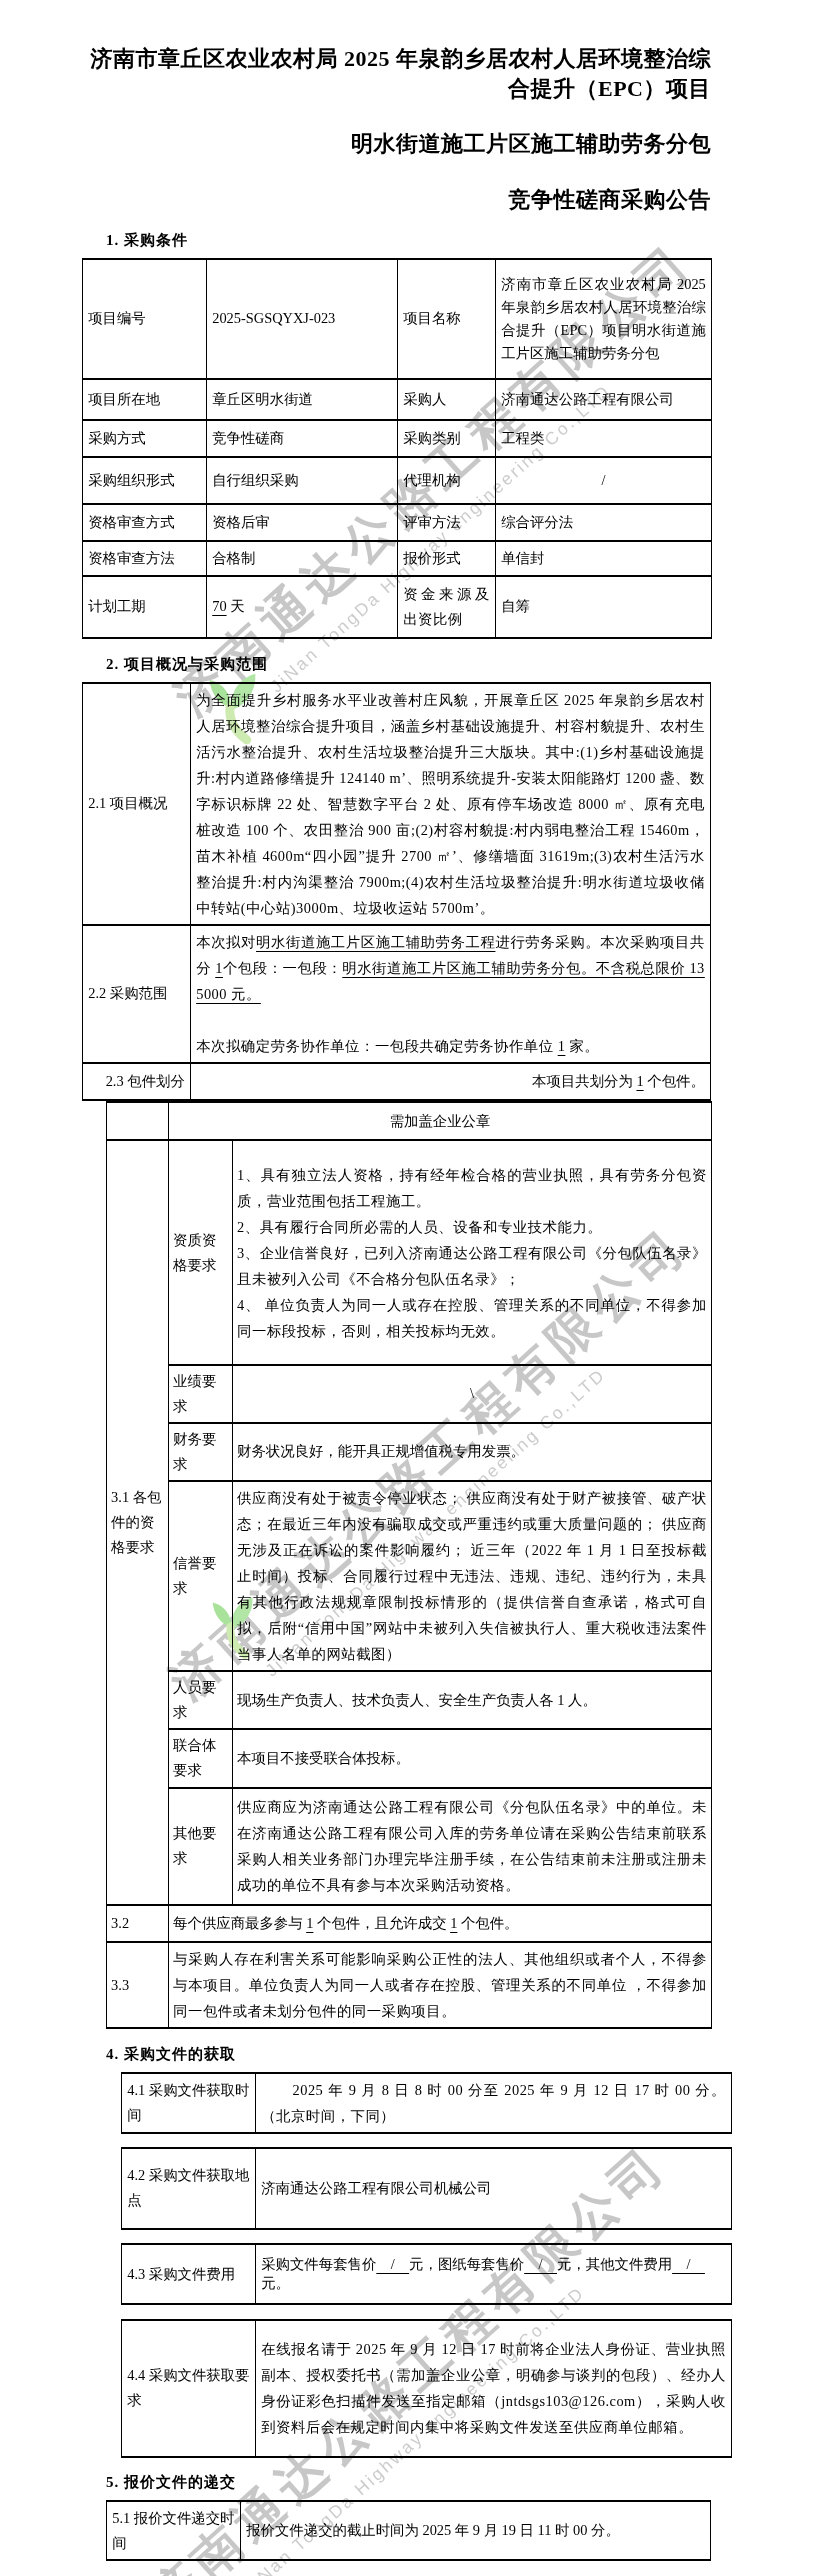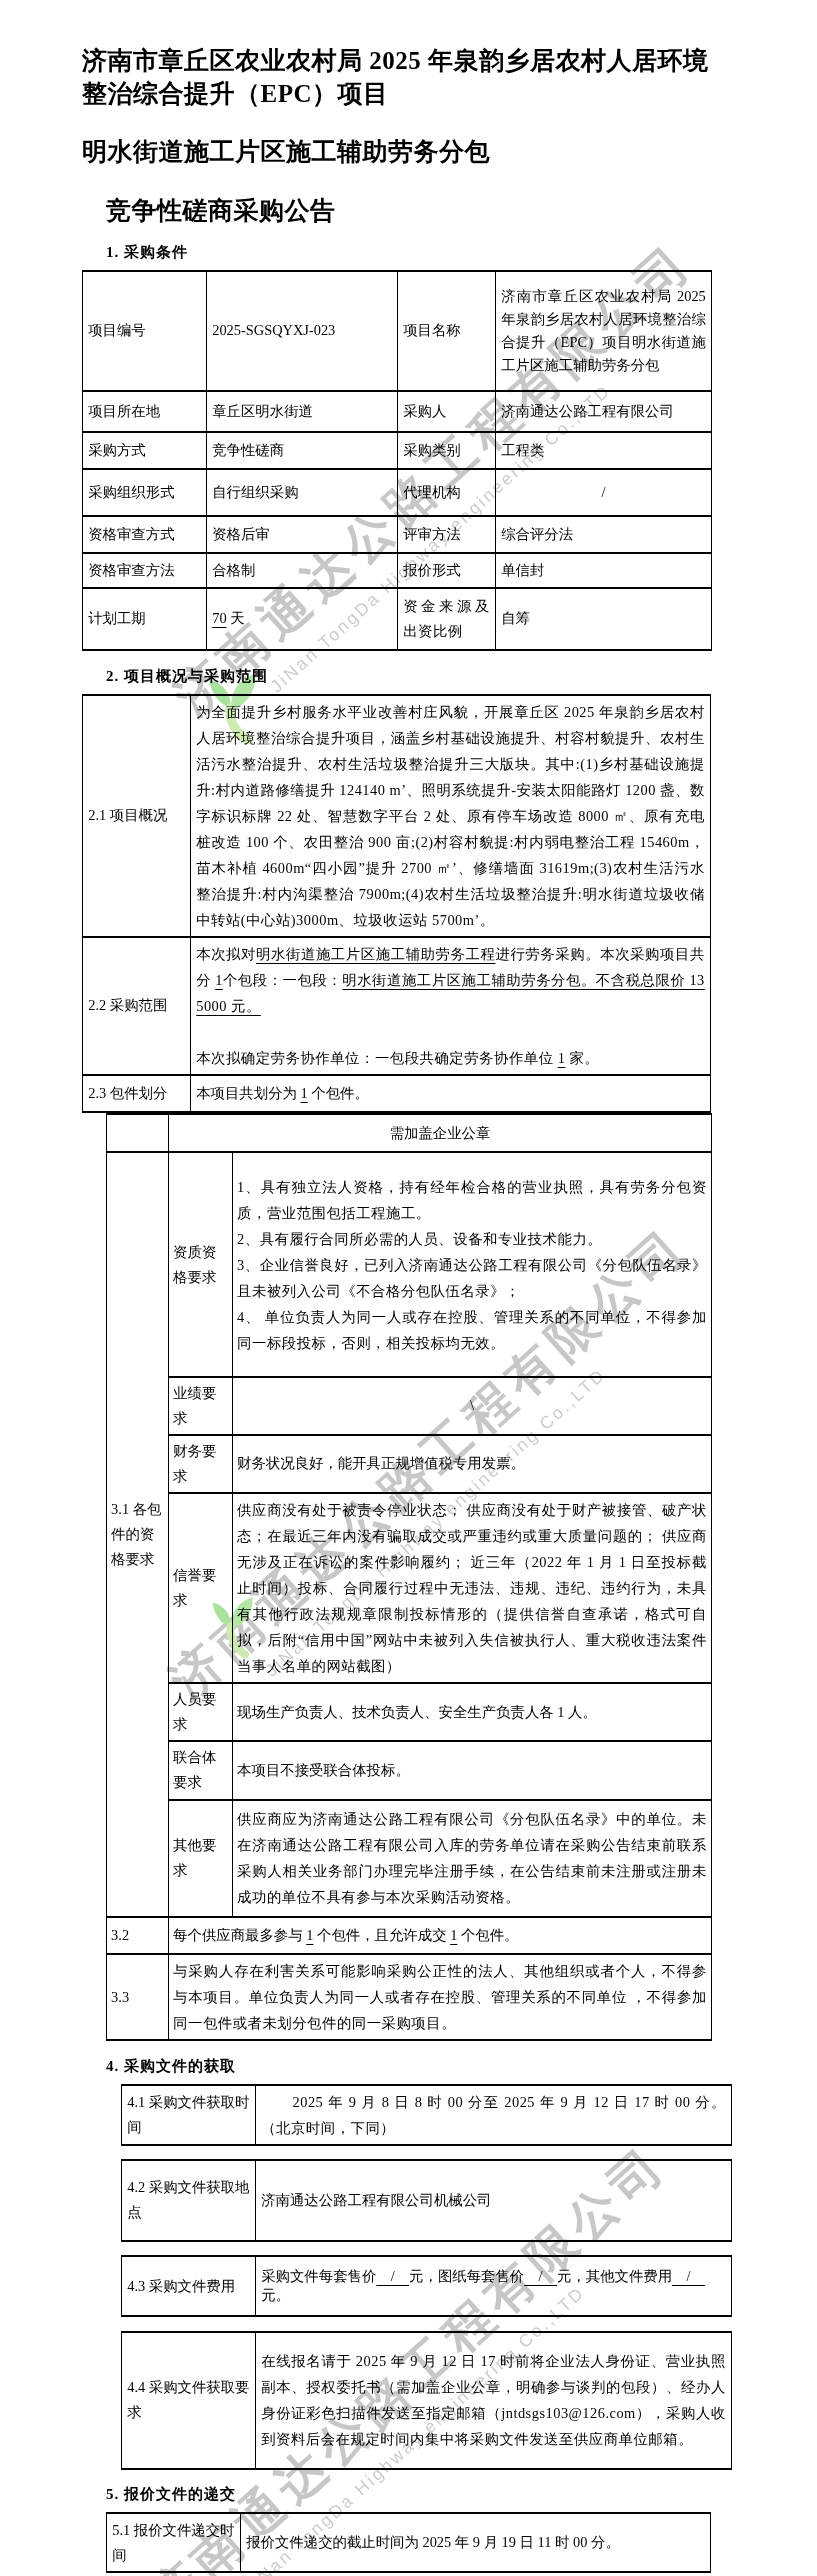--- a/index.html
+++ b/index.html
@@ -6,21 +6,21 @@
   .page{
     position:relative;
     width:818px;height:2780px;
     margin:0 auto;
     background:#ffffff;
     overflow:hidden;
     font-family:"Liberation Serif","DejaVu Serif",serif;
     color:#000;
   }
   
-  .doc-title{ text-align:left; font-weight:bold; font-size:25px; letter-spacing:0.5px; }
+  .doc-title{ text-align:right; font-weight:bold; font-size:22px; letter-spacing:0.5px; }
   .doc-title.t1{ padding-top:44px; }
   .doc-title.t2{ margin-top:25px; }
   .doc-title.t3{ margin-top:26px; }
   .sec-heading{ font-size:15px; font-weight:bold; margin:15.5px 0 8.2px 106px; letter-spacing:1px; }
   
   table{ border-collapse:collapse; table-layout:fixed; }
   td{
     border:1px solid #000;
     border-top-width:2.1px; border-bottom-width:2.1px;
     font-size:14.4px; vertical-align:middle;
@@ -37,21 +37,21 @@
   .t1 .r3 td{ height:39px; }
   .t1 .r4 td{ height:28px; }
   .t1 .r5 td{ height:27px; }
   .t1 .r6 td{ height:54px; }
   .t1 td.name-cell{ line-height:23px; text-align:justify; }
   
   .t2{ width:629px; margin-left:82px; }
   .t2 td.big{ line-height:26px; }
   .t2 .r21 td{ height:231px; }
   .t2 .r22 td{ height:129px; }
-  .t2 .r23 td{ height:29px; }
+  .t2 .r23 td{ height:29px;text-align:right; }
   
   .t3{ width:605px; margin-left:106px; }
   .t3 td{ padding:3.1px 4.1px; }
   .t3 .hdr{ text-align:center; height:30px; }
   .t3 .cB{ line-height:25px; }
   .t3 .rz td{ height:216px; }
   .t3 .ry td{ height:29px; }
   .t3 .rc td{ height:29px; }
   .t3 .rx td{ height:179px; }
   .t3 .rp td{ height:29px; }

